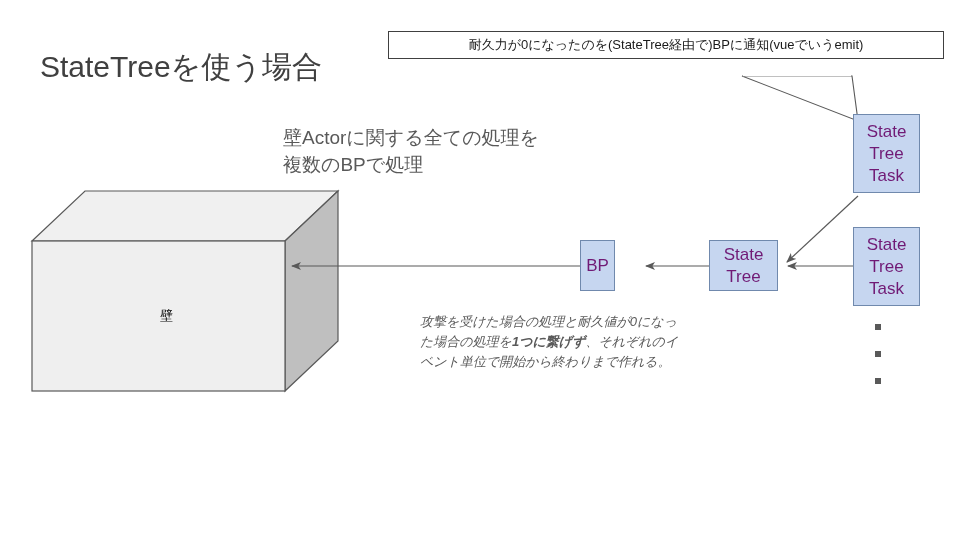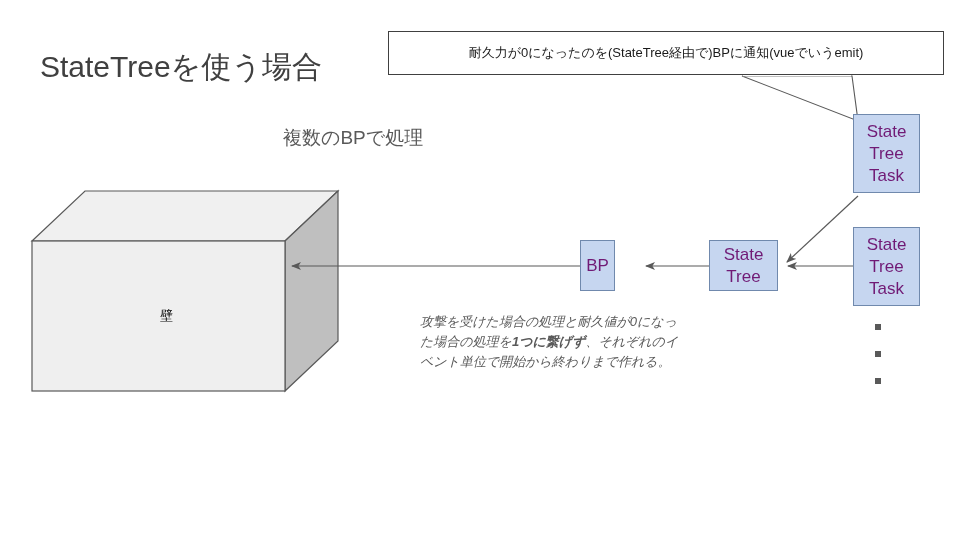--- a/index.html
+++ b/index.html
@@ -43,21 +43,21 @@
     white-space: nowrap;
     letter-spacing: 0px;
   }
 
   
   .callout {
     position: absolute;
     left: 388px;
     top: 31px;
     width: 556px;
-    height: 44px;
+    height: 28px;
     border: 1px solid #404040;
     background: #ffffff;
     box-sizing: border-box;
     display: flex;
     align-items: center;
     justify-content: center;
   }
   .callout-text {
     font-size: 13px;
     line-height: 18px;
@@ -178,20 +178,21 @@
     <line x1="858" y1="196" x2="787" y2="262" stroke="#595959" stroke-width="1.2" marker-end="url(#arrowhead)"></line>
   </svg>
 
   <div class="title">StateTreeを使う場合</div>
 
   <div class="callout">
     <span class="callout-text">耐久力が0になったのを(StateTree経由で)BPに通知(vueでいうemit)</span>
   </div>
 
   <div class="subtitle">
+    <span class="line">壁Actorに関する全ての処理を</span>
     <span class="line">複数のBPで処理</span>
   </div>
 
   <div class="cube-label">壁</div>
 
   <div class="pbox" id="box-bp">
     <span class="plabel">BP</span>
   </div>
   <div class="pbox" id="box-st">
     <span class="plabel">State

